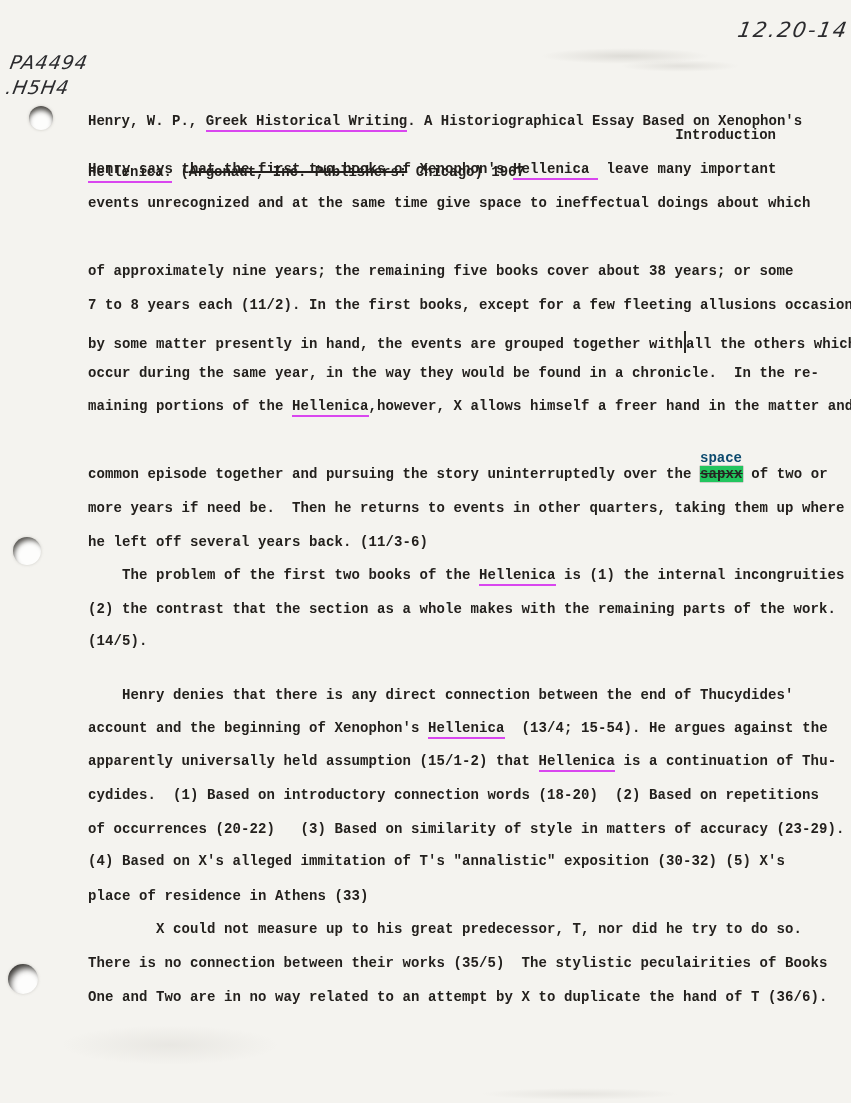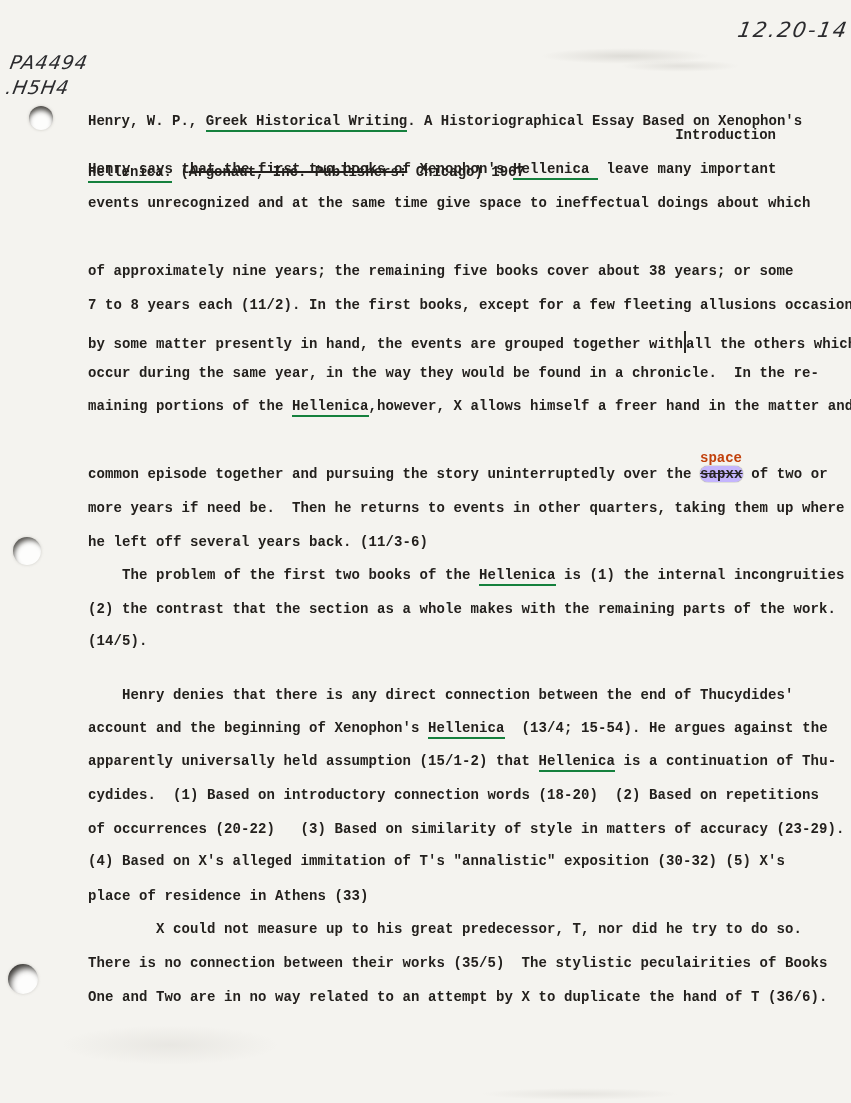--- a/index.html
+++ b/index.html
@@ -14,25 +14,25 @@
   }
   
   .bl{
     position:absolute;left:88px;
     white-space:pre;
     font-size:14px;font-weight:bold;
     letter-spacing:0.1px;
     color:#23201d;
   }
   .seg{white-space:pre;}
-  .u{border-bottom:2px solid #15803d;padding-bottom:1px;}
+  .u{border-bottom:2px solid #d946ef;padding-bottom:1px;}
   .strike{text-decoration:line-through;text-decoration-thickness:2px;}
   .blot{
-    background:#c4b5fd;color:#262421;
-    border-radius:8px;
+    background:#22c55e;color:#262421;
+    border-radius:0;
     box-shadow:0 0 1px #262421;
     text-decoration:line-through;
   }
   .vmark{
     display:inline-block;width:2px;height:22px;
     background:#2a2723;vertical-align:-5px;
     margin:0 0.5px;
   }
   .citation{
     position:absolute;left:88px;top:79px;
@@ -40,21 +40,21 @@
     white-space:pre;color:#23201d;
   }
   .heading{
     position:absolute;left:88px;width:688px;
     text-align:right;
     font-size:14px;font-weight:bold;
     white-space:pre;color:#23201d;
   }
   .space-insert{
     position:absolute;left:700px;top:450px;
-    font-size:14px;font-weight:bold;color:#c2410c;
+    font-size:14px;font-weight:bold;color:#0c4a6e;
   }
   
   .hand{
     font-family:"DejaVu Sans",sans-serif;
     font-style:italic;
     color:#2b2b2e;
     transform:skewX(-10deg);
   }
   .date-note{
     position:absolute;left:738px;top:18px;

